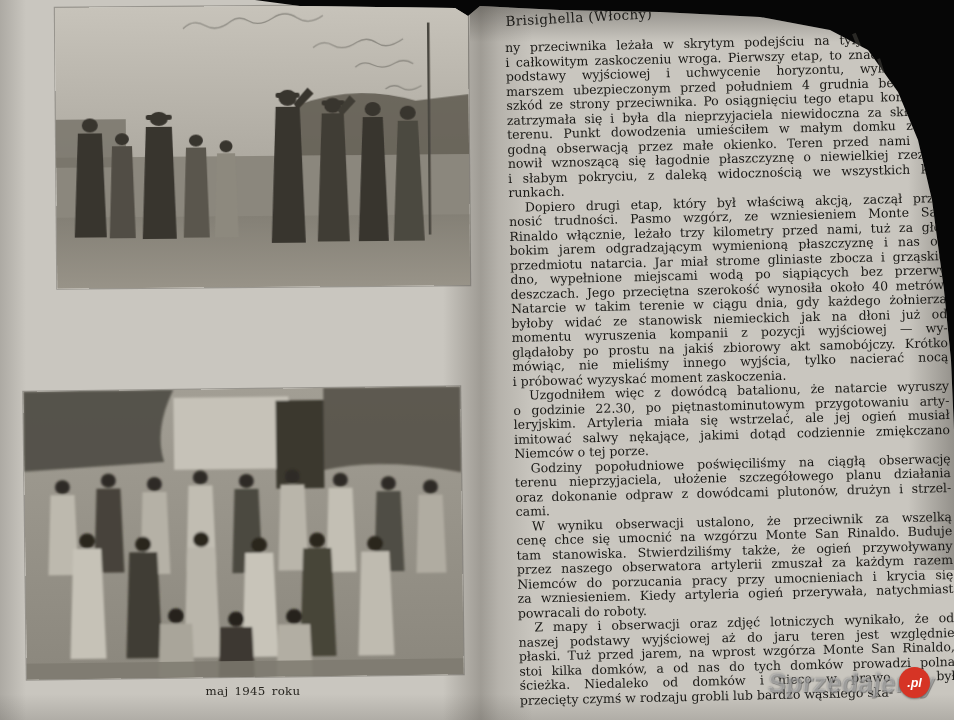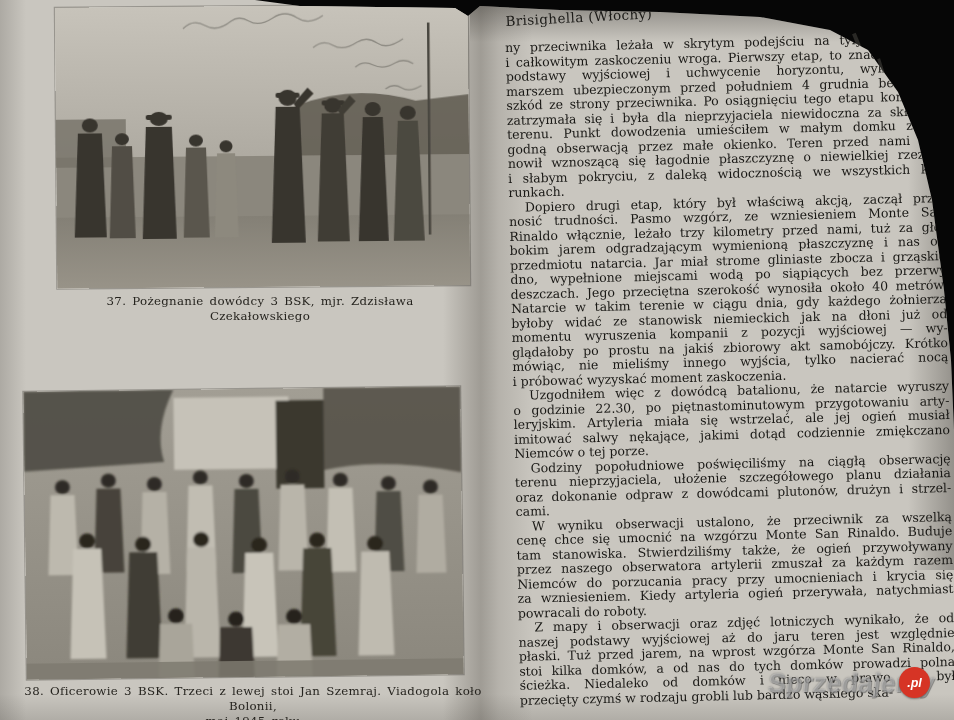--- a/index.html
+++ b/index.html
@@ -126,21 +126,20 @@
         </g>
 
         <g stroke="#6d6b64" stroke-width="1.3" fill="none" opacity=".6">
           <path d="M128,22 q10,-10 22,-3 t26,-4 q8,-6 18,0 t24,-3 q12,-8 24,0 t26,-2"></path>
           <path d="M258,42 q10,-8 20,-2 t24,-3 q10,-6 20,1 t26,-4"></path>
           <path d="M300,62 q8,-7 18,-2 t22,-2 q9,-5 18,1"></path>
           <path d="M330,84 q8,-6 16,-1 t20,-2"></path>
         </g>
       </svg>
     </div>
-    <div class="caption cap1">37. Pożegnanie dowódcy 3 BSK, mjr. Zdzisława Czekałowskiego</div>
 
     <div class="photo photo2">
       <svg width="437" height="288" viewBox="0 0 437 288">
         <defs>
           <linearGradient id="bg2" x1="0" y1="0" x2="0" y2="1">
             <stop offset="0" stop-color="#a29e94"></stop>
               <stop offset="1" stop-color="#8b877d"></stop>
           </linearGradient>
           <filter id="soft2">
               <feGaussianBlur stdDeviation="0.9"></feGaussianBlur>
@@ -197,21 +196,20 @@
             <ellipse cx="210" cy="230" rx="8" ry="7.5" fill="#26231d"></ellipse>
               <path d="M194,238 h32 l2,50 h-36 Z" fill="#3c3930"></path>
             <ellipse cx="268" cy="228" rx="8" ry="7.5" fill="#26231d"></ellipse>
               <path d="M252,236 h32 l2,52 h-36 Z" fill="#b2aea3"></path>
           </g>
         </g>
         <rect x="0" y="272" width="437" height="16" fill="#7e7a70" opacity=".85"></rect>
       </svg>
     </div>
     <div class="caption cap2">
-      <div>38. Oficerowie 3 BSK. Trzeci z lewej stoi Jan Szemraj. Viadogola koło Bolonii,</div>
       <div>maj 1945 roku</div>
     </div>
 
     <div class="right-page">
       <div class="running-header">Brisighella (Włochy)</div>
       <div class="page-number">321</div>
       <div class="text-col">
           <div class="tline">ny przeciwnika leżała w skrytym podejściu na tyły niemieckie</div>
           <div class="tline">i całkowitym zaskoczeniu wroga. Pierwszy etap, to znaczy zajęcie</div>
           <div class="tline">podstawy wyjściowej i uchwycenie horyzontu, wykonaliśmy</div>

